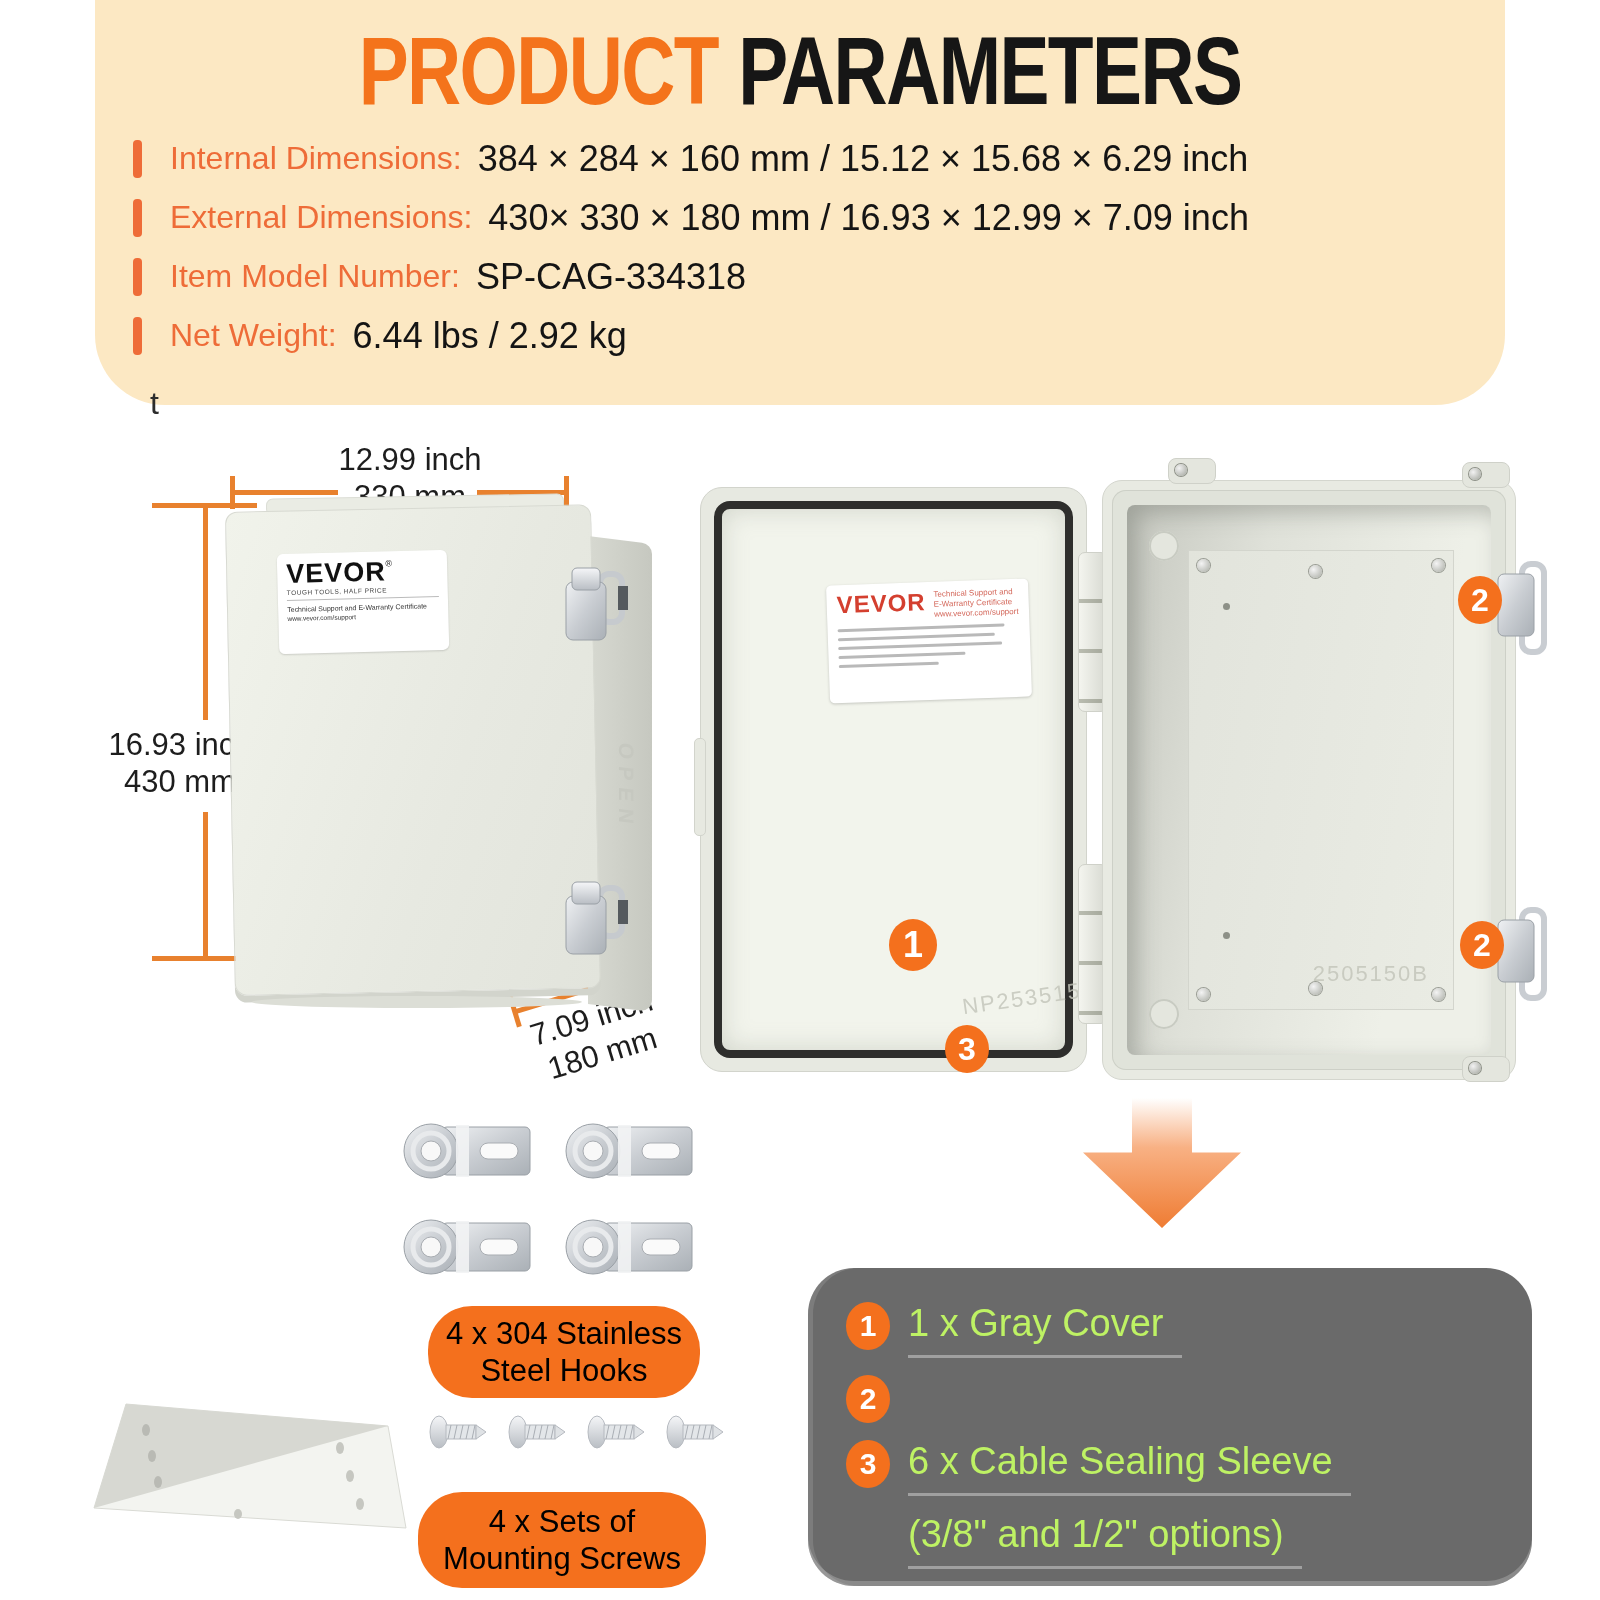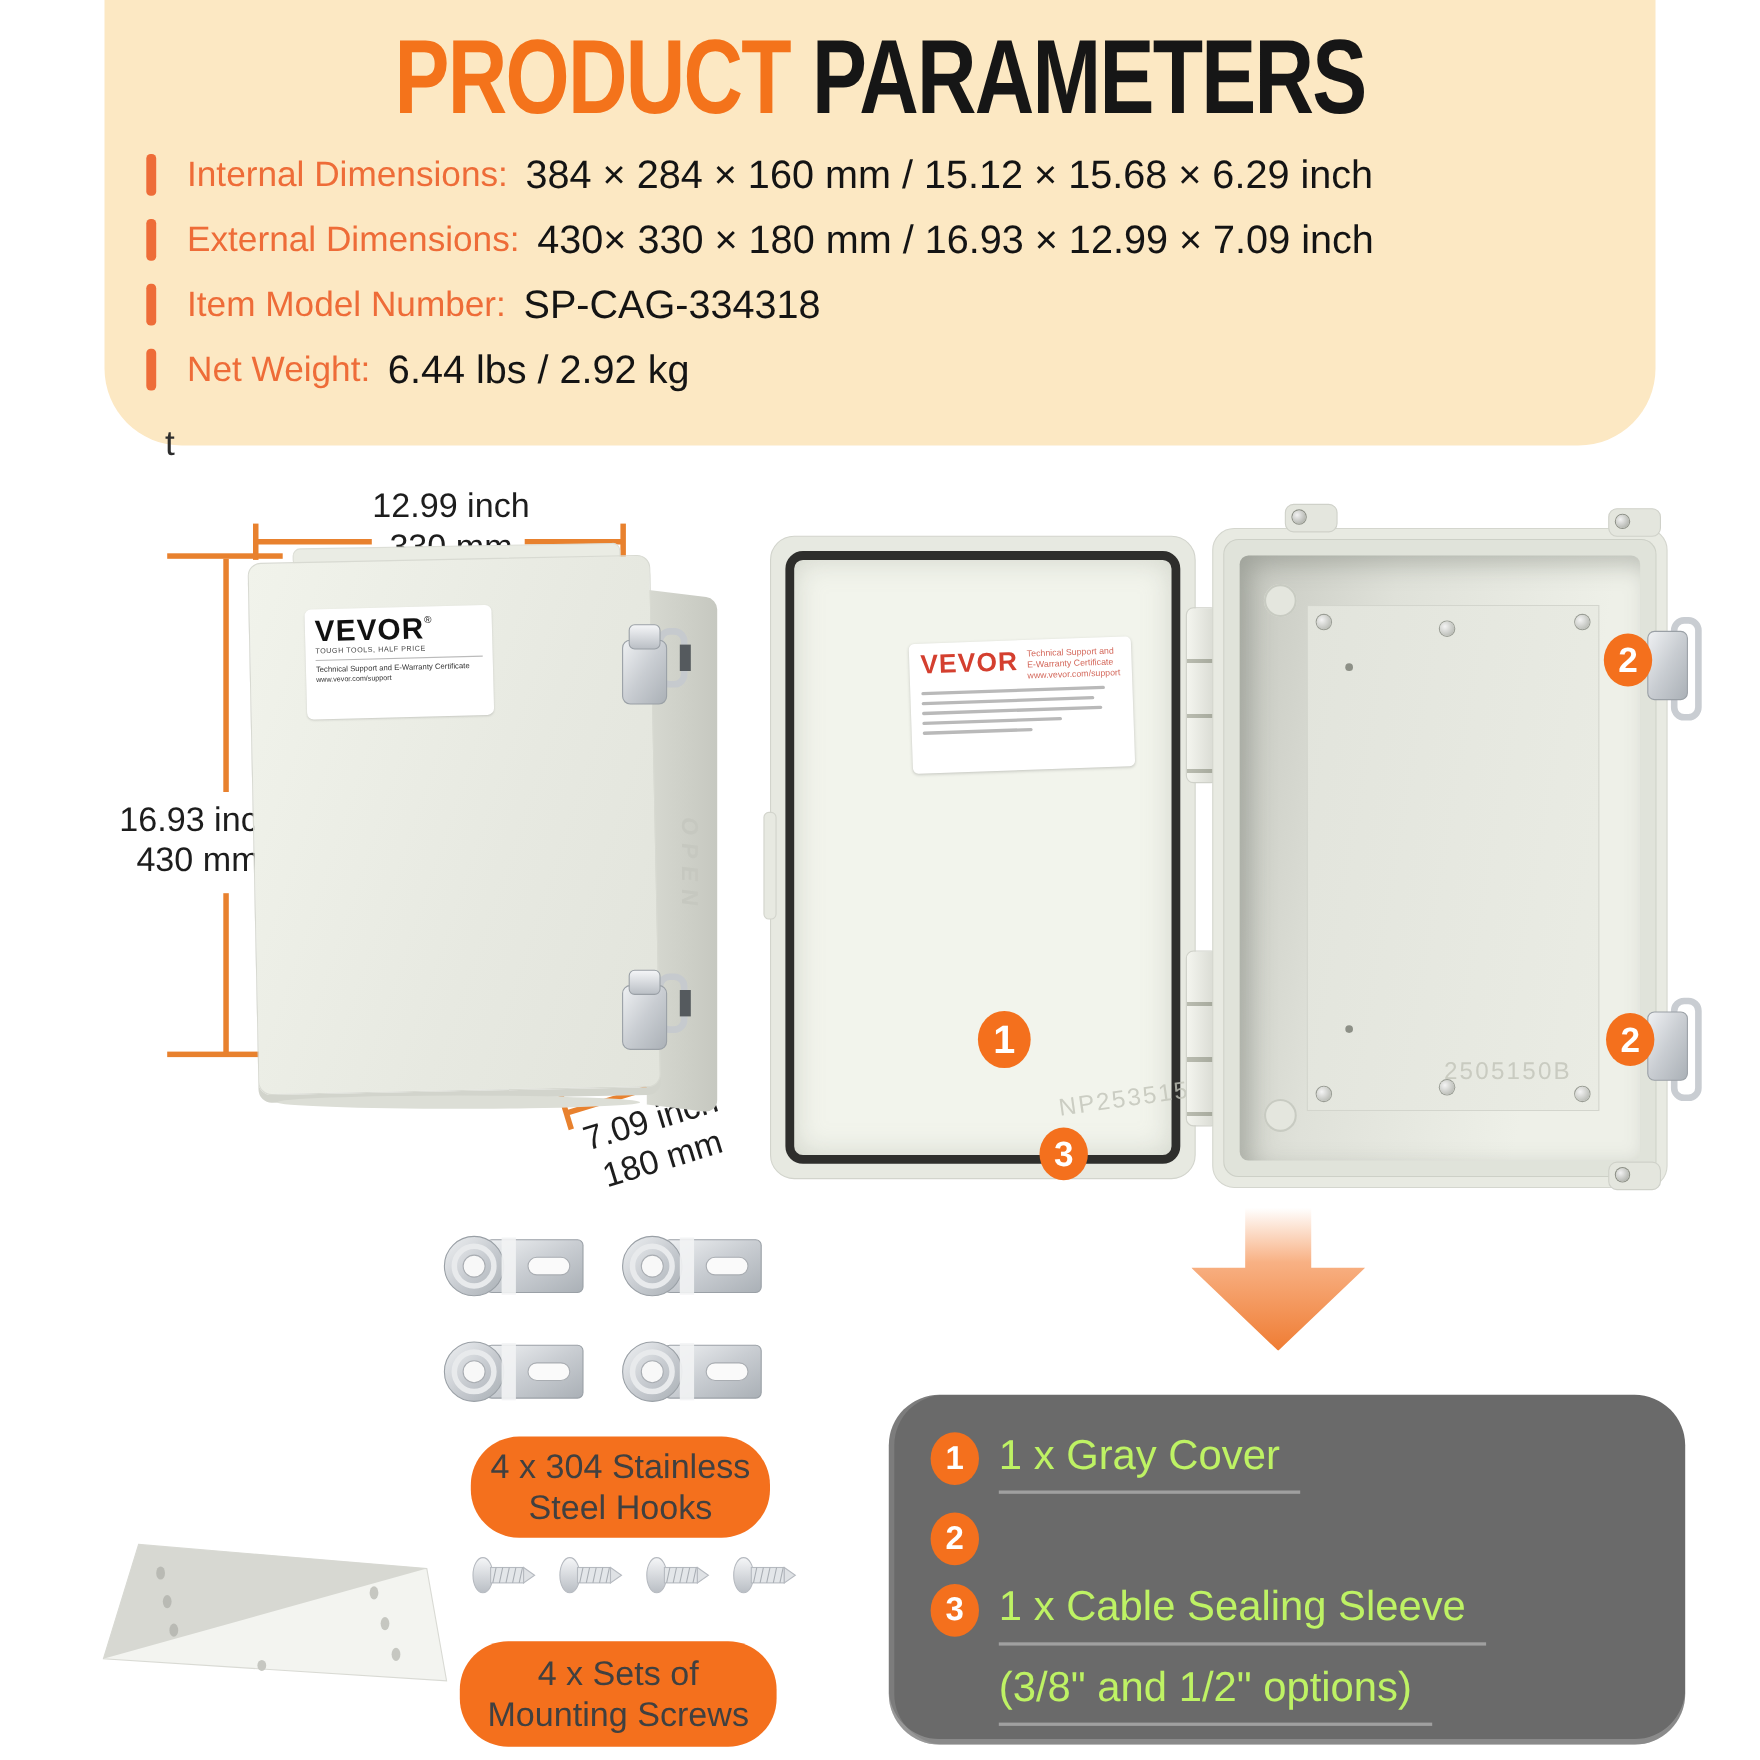--- a/index.html
+++ b/index.html
@@ -104,21 +104,21 @@
          inset 5px 0 0 rgba(255,255,255,.12);padding:34px 0 0 38px;box-sizing:border-box;}
   .inc-row{display:flex;align-items:flex-start;margin-bottom:17px;}
   .inc-row.indent{margin-left:62px;}
   .inc-num{width:44px;height:48px;border-radius:50%;background:#f4701d;color:#fff;
            font-size:30px;font-weight:700;display:flex;align-items:center;
            justify-content:center;margin-right:18px;flex:0 0 auto;}
   .inc-text{color:#bef264;font-size:38px;border-bottom:3px solid #a0a0a0;
             padding:0 18px 10px 0;white-space:nowrap;}
 
   
-  .pill{background:#f4701d;color:#404040;border-radius:44px;display:flex;
+  .pill{background:#f4701d;color:#000000;border-radius:44px;display:flex;
         flex-direction:column;align-items:center;justify-content:center;
         text-align:center;}
   .pill .l{font-size:31px;line-height:37px;font-weight:500;}
   .hookgrid{left:402px;top:1122px;width:300px;display:grid;
             grid-template-columns:132px 132px;grid-column-gap:30px;grid-row-gap:38px;}
   .screwrow{left:428px;top:1408px;display:flex;gap:17px;}
 </style>
 </head>
 <body>
 
@@ -301,21 +301,21 @@
   <div class="abs panel">
     <div class="inc-row">
       <span class="inc-num">1</span>
       <span class="inc-text">1 x Gray Cover</span>
     </div>
     <div class="inc-row">
       <span class="inc-num">2</span>
     </div>
     <div class="inc-row">
       <span class="inc-num">3</span>
-      <span class="inc-text">1 x Cable Sealing Sleeve</span>
+      <span class="inc-text">6 x Cable Sealing Sleeve</span>
     </div>
     <div class="inc-row indent">
       <span class="inc-text">(3/8" and 1/2" options)</span>
     </div>
   </div>
 
   
   <svg class="abs" style="left:88px;top:1396px;width:332px;height:152px;" viewBox="0 0 332 152">
     <polygon points="38,8 300,30 318,132 6,112" fill="#f3f4f0" stroke="#d9dad4"></polygon>
     <polygon points="38,8 300,30 6,112" fill="#d7d8d2"></polygon>

